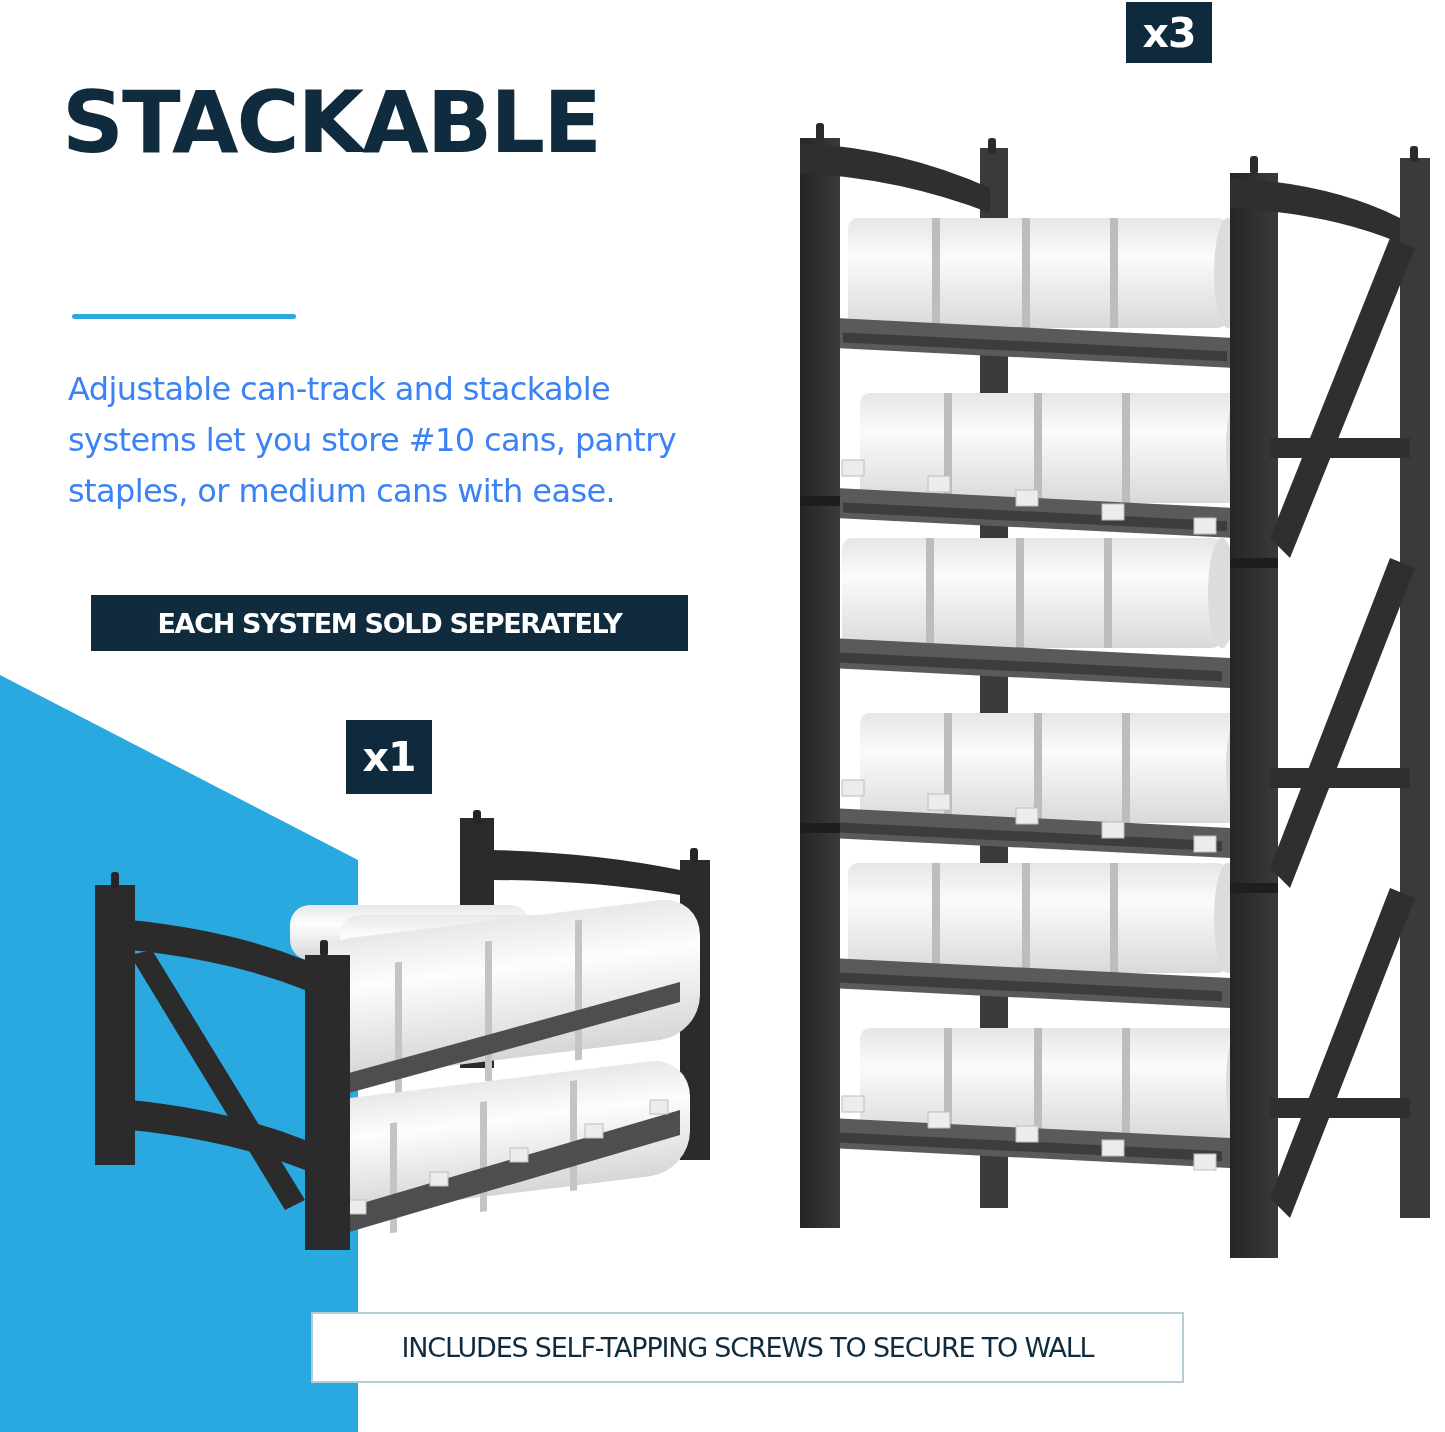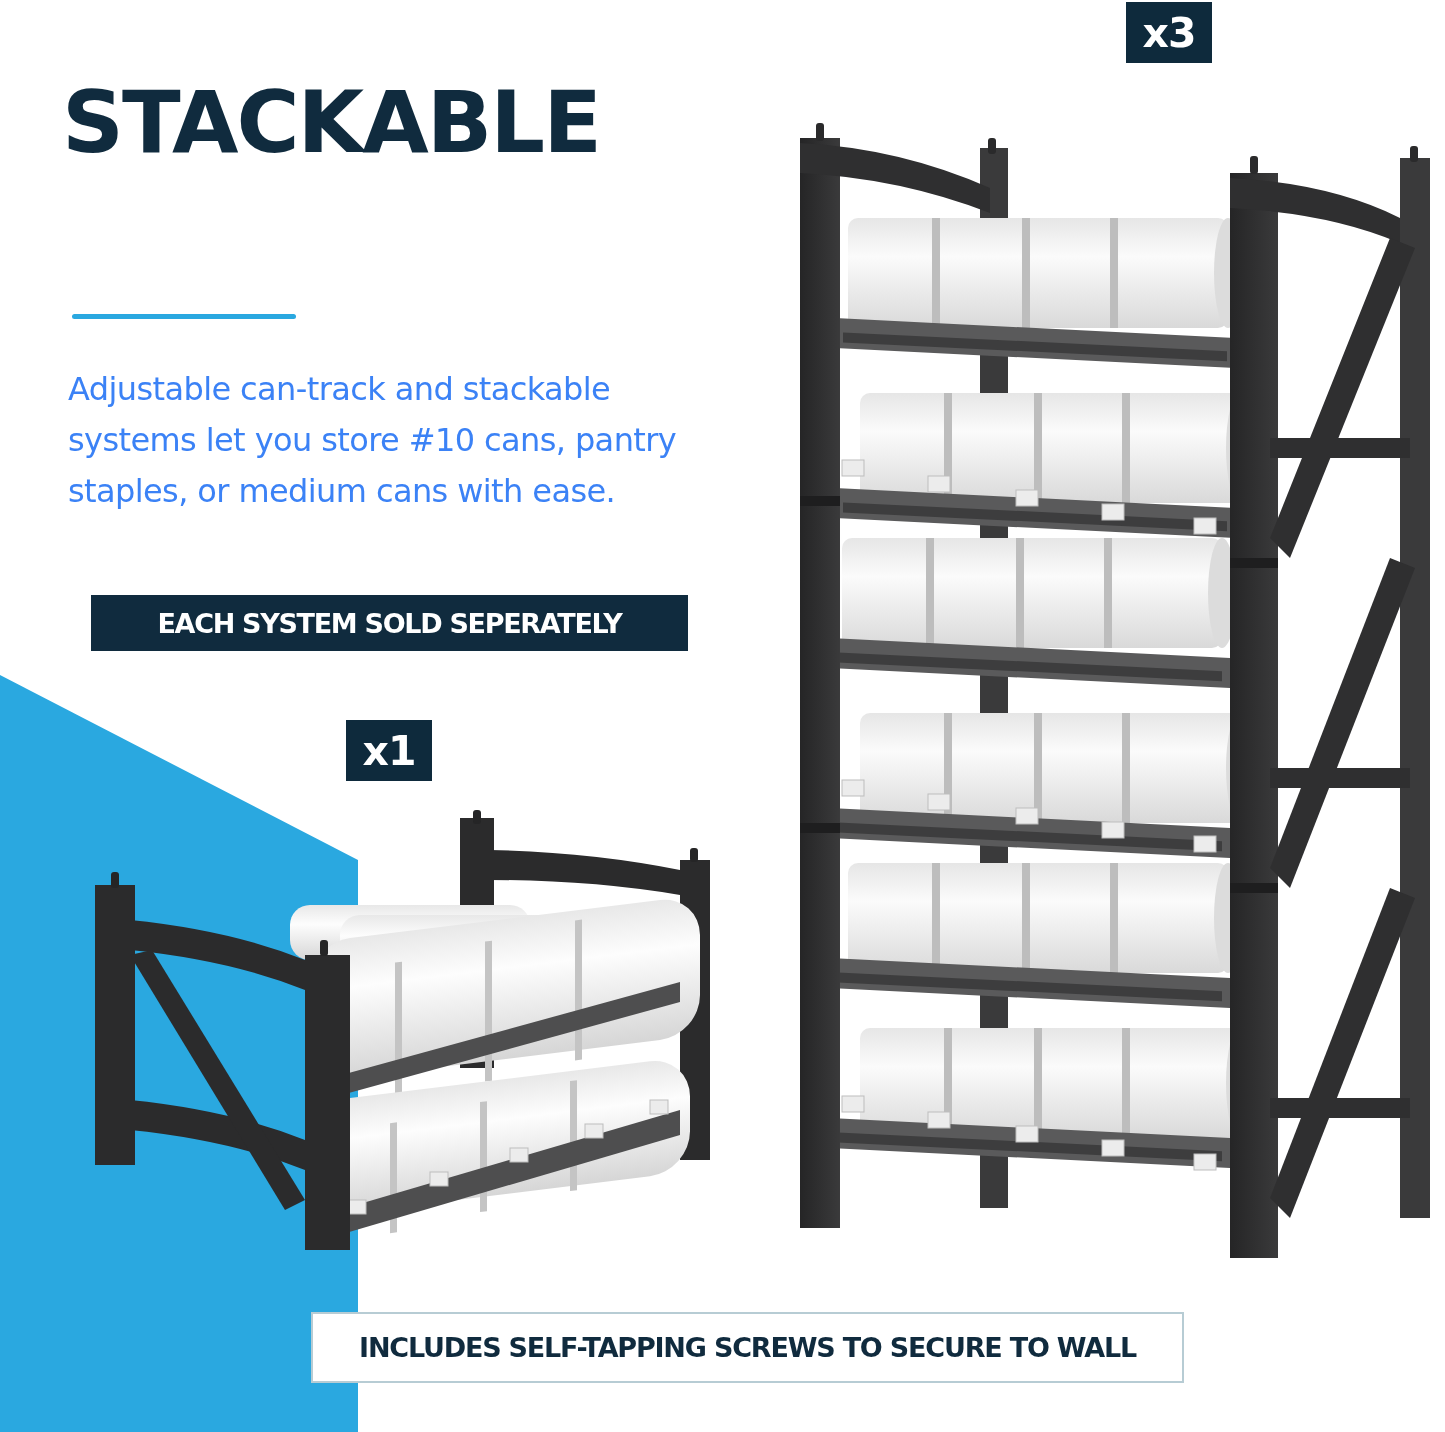--- a/index.html
+++ b/index.html
@@ -33,29 +33,29 @@
     font-family: "DejaVu Sans", sans-serif; font-weight: bold; font-size: 27px;
     letter-spacing: -1.3px;
     margin-left: 24px;
   }
   .qty-badge {
     position: absolute; background: #0e2a3c; color: #fff; z-index: 3;
     font-family: "DejaVu Sans", sans-serif; font-weight: bold; font-size: 41px;
     display: flex; align-items: center; justify-content: center; letter-spacing: -1px;
   }
   .qty-x3 { left: 1126px; top: 2px; width: 86px; height: 61px; }
-  .qty-x1 { left: 346px; top: 720px; width: 86px; height: 61px; }
+  .qty-x1 { left: 346px; top: 720px; width: 86px; height: 74px; }
   .rack { position: absolute; z-index: 1; }
   .rack-large { left: 790px; top: 118px; width: 650px; height: 1145px; }
   .rack-small { left: 90px; top: 810px; width: 625px; height: 445px; }
   .banner-screws {
     position: absolute; left: 311px; top: 1312px; width: 873px; height: 71px;
     background: #ffffff; border: 2px solid #b7ccd4; box-sizing: border-box; z-index: 3;
     display: flex; align-items: center; justify-content: center;
-    font-family: "DejaVu Sans", sans-serif; font-weight: bold; font-size: 27px;
+    font-family: "DejaVu Sans", sans-serif; font-weight: normal; font-size: 27px;
     color: #102b3e; letter-spacing: -1.2px;
   }
 </style>
 </head>
 <body>
 
 <svg class="blue-shape" viewBox="0 0 1445 1432">
   <polygon points="0,675 358,860 358,1432 0,1432" fill="#2aa8e0"></polygon>
 </svg>
 

